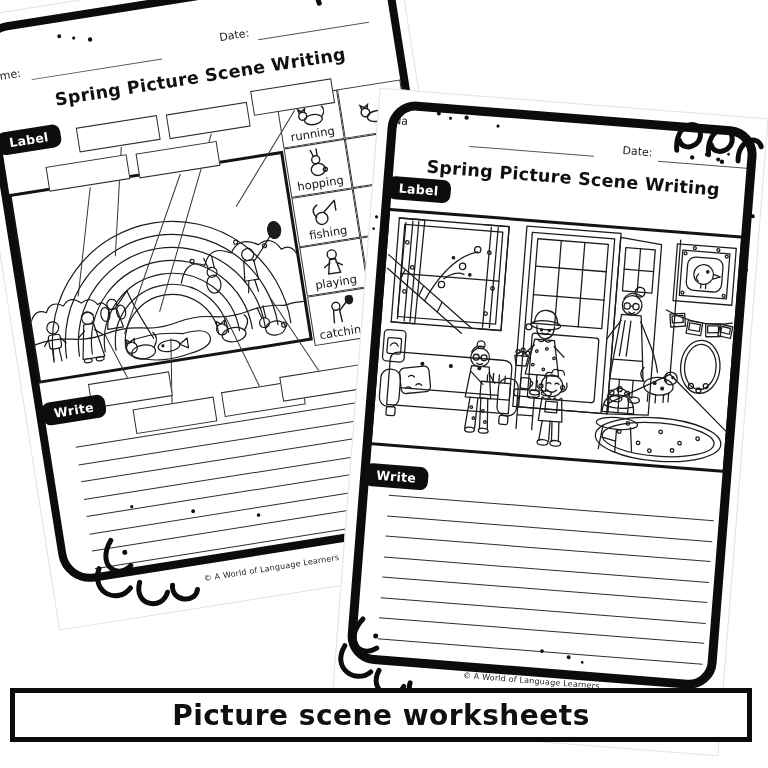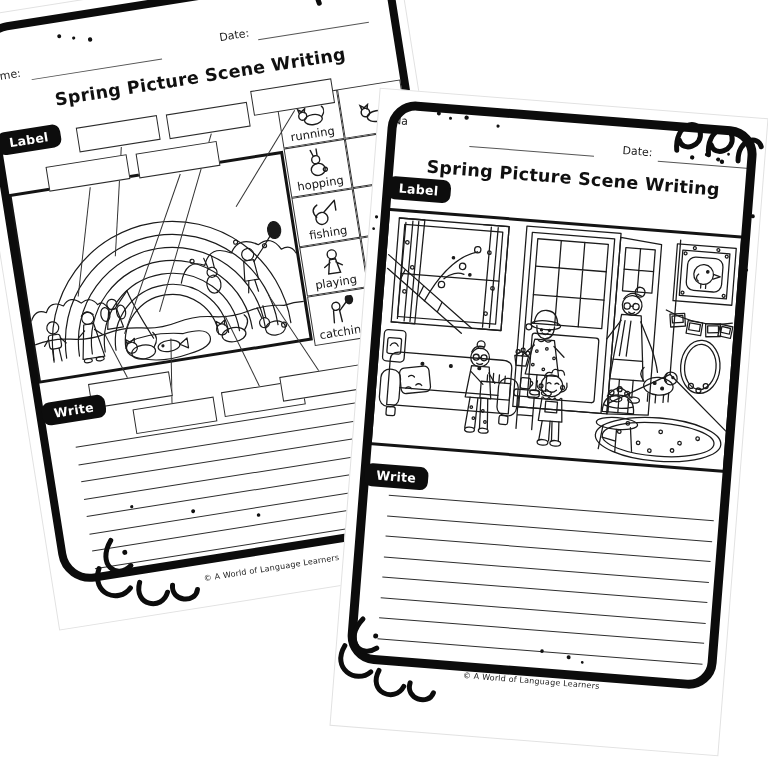--- a/index.html
+++ b/index.html
@@ -493,13 +493,16 @@
       <g stroke="#0c0c0c" stroke-width="5" fill="none" stroke-linecap="round">
         <path d="M30,10 C12,32 30,50 46,38"></path>
         <path d="M14,38 C2,62 28,76 42,62"></path>
         <path d="M50,60 C40,82 68,92 76,74"></path>
         <path d="M82,70 C78,86 102,92 106,78"></path>
       </g>
       <circle cx="44" cy="26" r="2.5" fill="#0c0c0c"></circle>
     </svg>
   </section>
 
+  <div class="caption">
+    <span>Picture scene worksheets</span>
+  </div>
 </div>
 
 </body></html>

